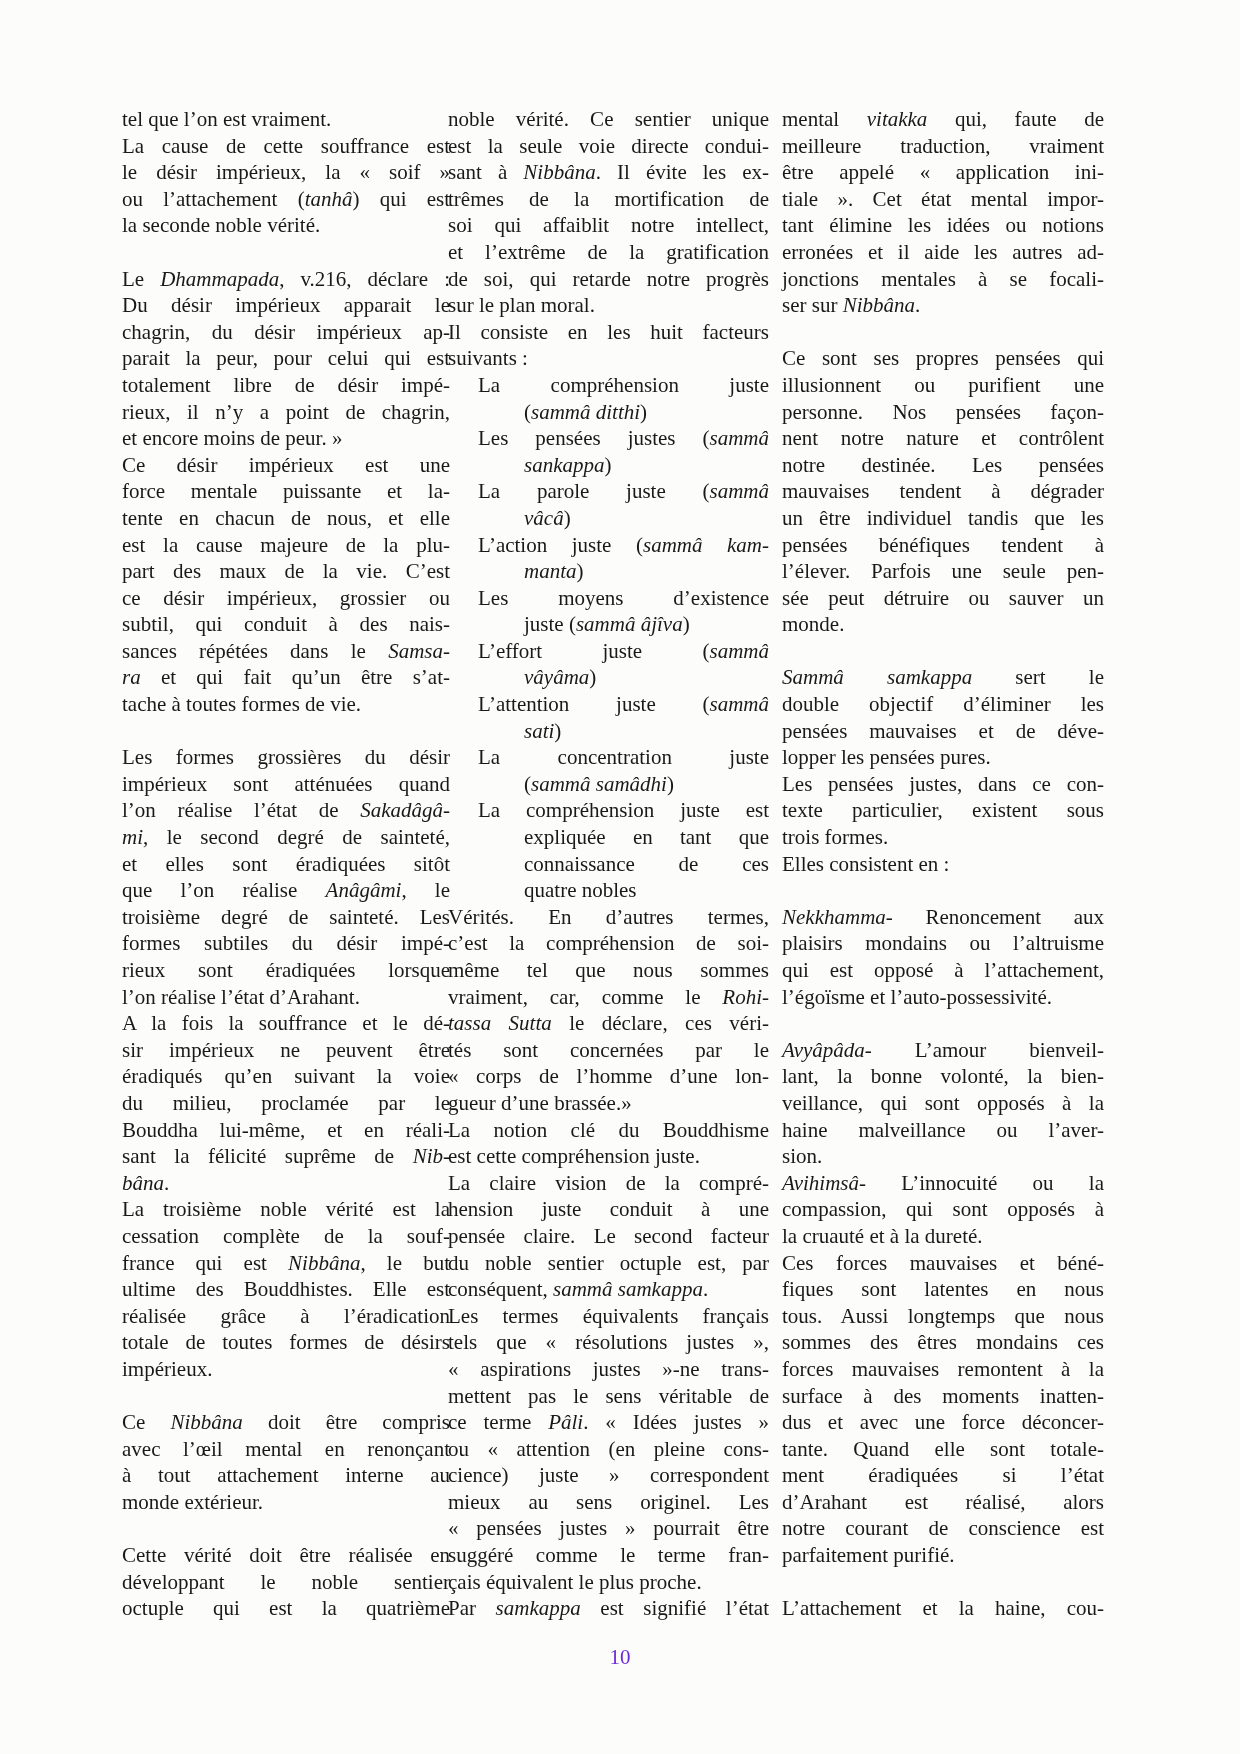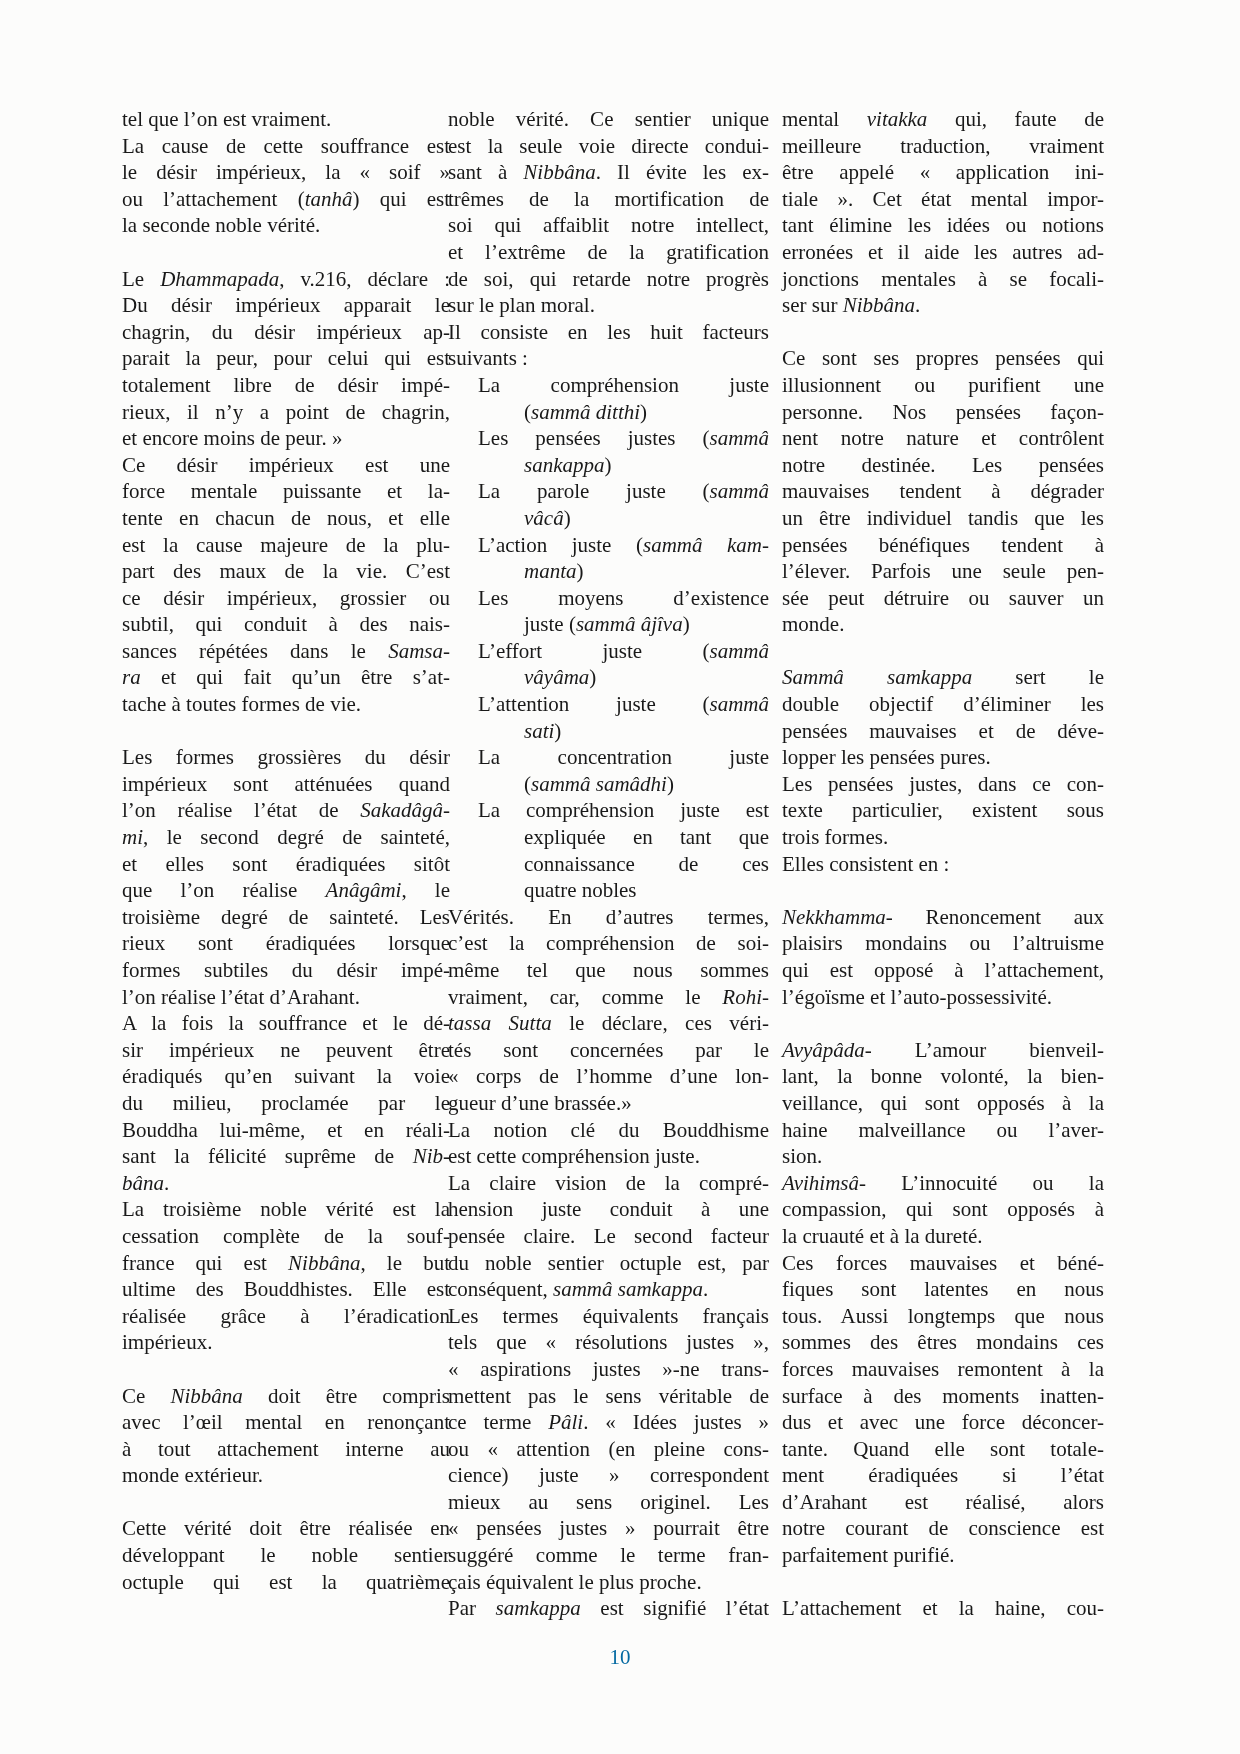--- a/index.html
+++ b/index.html
@@ -31,21 +31,21 @@
   .line.ind2 { padding-left: 76px; }
   .line i { }
   .page-number {
     position: absolute;
     top: 1644px;
     left: 0;
     width: 1240px;
     text-align: center;
     font-size: 21px;
     line-height: 26.6px;
-    color: #0369a1;
+    color: #6d28d9;
   }
 </style>
 </head>
 <body>
 
 <div class="col" id="col-left">
     <div class="line">tel que l’on est vraiment.</div>
     <div class="line just">La cause de cette souffrance est</div>
     <div class="line just">le désir impérieux, la « soif »</div>
     <div class="line just">ou l’attachement (<i>tanhâ</i>) qui est</div>
@@ -69,35 +69,36 @@
     <div class="line just"><i>ra</i> et qui fait qu’un être s’at-</div>
     <div class="line">tache à toutes formes de vie.</div>
     <div class="line">&nbsp;</div>
     <div class="line just">Les formes grossières du désir</div>
     <div class="line just">impérieux sont atténuées quand</div>
     <div class="line just">l’on réalise l’état de <i>Sakadâgâ-</i></div>
     <div class="line just"><i>mi</i>, le second degré de sainteté,</div>
     <div class="line just">et elles sont éradiquées sitôt</div>
     <div class="line just">que l’on réalise <i>Anâgâmi</i>, le</div>
     <div class="line just">troisième degré de sainteté. Les</div>
+    <div class="line just">formes subtiles du désir impé-</div>
     <div class="line just">rieux sont éradiquées lorsque</div>
-    <div class="line just">formes subtiles du désir impé-</div>
     <div class="line">l’on réalise l’état d’Arahant.</div>
     <div class="line just">A la fois la souffrance et le dé-</div>
     <div class="line just">sir impérieux ne peuvent être</div>
     <div class="line just">éradiqués qu’en suivant la voie</div>
     <div class="line just">du milieu, proclamée par le</div>
     <div class="line just">Bouddha lui-même, et en réali-</div>
     <div class="line just">sant la félicité suprême de <i>Nib-</i></div>
     <div class="line"><i>bâna</i>.</div>
     <div class="line just">La troisième noble vérité est la</div>
     <div class="line just">cessation complète de la souf-</div>
     <div class="line just">france qui est <i>Nibbâna</i>, le but</div>
     <div class="line just">ultime des Bouddhistes. Elle est</div>
     <div class="line just">réalisée grâce à l’éradication</div>
+    <div class="line just">totale de toutes formes de désirs</div>
     <div class="line">impérieux.</div>
     <div class="line">&nbsp;</div>
     <div class="line just">Ce <i>Nibbâna</i> doit être compris</div>
     <div class="line just">avec l’œil mental en renonçant</div>
     <div class="line just">à tout attachement interne au</div>
     <div class="line">monde extérieur.</div>
     <div class="line">&nbsp;</div>
     <div class="line just">Cette vérité doit être réalisée en</div>
     <div class="line just">développant le noble sentier</div>
     <div class="line just">octuple qui est la quatrième</div>

